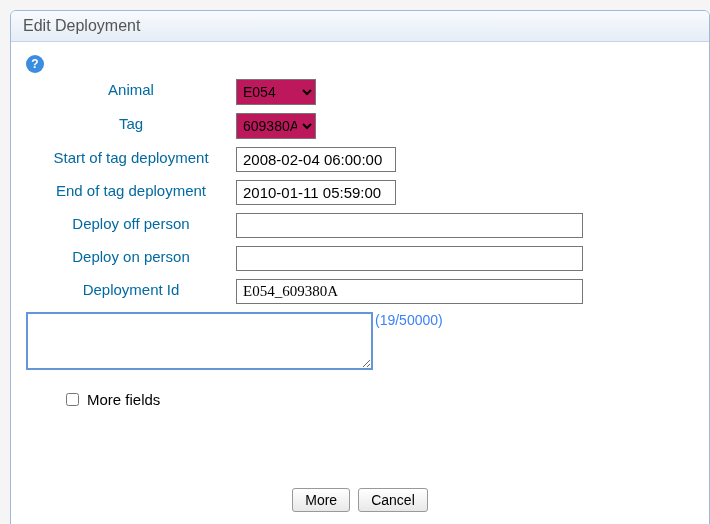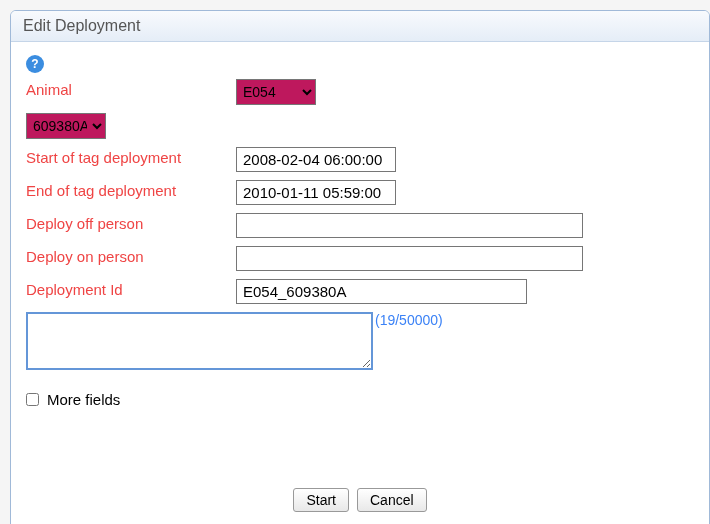--- a/index.html
+++ b/index.html
@@ -47,21 +47,22 @@
       cursor: pointer;
     }
     .form-row {
       display: flex;
       align-items: flex-start;
       margin-bottom: 8px;
     }
     .form-label {
       width: 210px;
       padding-top: 2px;
-      color: #ef4444;
+      color: #0369a1;
+      text-align: center;
     }
     .form-field {
       flex: 0 0 auto;
     }
     select {
       font-size: 14px;
       padding: 3px 2px;
       border: 1px solid #767676;
       background: #be185d;
     }
@@ -77,21 +78,22 @@
       border: 1px solid #767676;
       background: #fff;
     }
     .input-date {
       width: 160px;
     }
     .input-person {
       width: 347px;
     }
     .input-deployid {
-      width: 291px;
+      width: 347px;
+      font-family: Liberation Serif, serif;
     }
     textarea {
       font-size: 14px;
       padding: 3px 6px;
       border: 2px solid #6496d8;
       background: #fff;
       width: 347px;
       height: 58px;
       resize: both;
       outline: none;
@@ -99,20 +101,21 @@
     .char-counter {
       font-size: 14px;
       color: #3b82f6;
       margin-left: 2px;
       vertical-align: top;
     }
     .more-fields {
       margin-top: 18px;
       display: flex;
       align-items: center;
+      margin-left: 40px;
     }
     .more-fields input[type="checkbox"] {
       margin-right: 8px;
     }
     .dialog-footer {
       display: flex;
       justify-content: center;
       gap: 8px;
       padding-bottom: 15px;
       padding-top: 80px;
@@ -140,20 +143,21 @@
     <div class="form-row">
       <div class="form-label">Animal</div>
       <div class="form-field">
         <select class="select-animal">
           <option>E054</option>
         </select>
       </div>
     </div>
 
     <div class="form-row">
+      <div class="form-label">Tag</div>
       <div class="form-field">
         <select class="select-tag">
           <option>609380A</option>
         </select>
       </div>
     </div>
 
     <div class="form-row">
       <div class="form-label">Start of tag deployment</div>
       <div class="form-field">
@@ -195,18 +199,18 @@
       </div>
       <span class="char-counter">(19/50000)</span>
     </div>
 
     <div class="more-fields">
       <input type="checkbox" style="">
       <span>More fields</span>
     </div>
 
     <div class="dialog-footer">
-      <button class="btn">Start</button>
+      <button class="btn">More</button>
       <button class="btn">Cancel</button>
     </div>
 
   </div>
 </div>
 
 </body></html>

